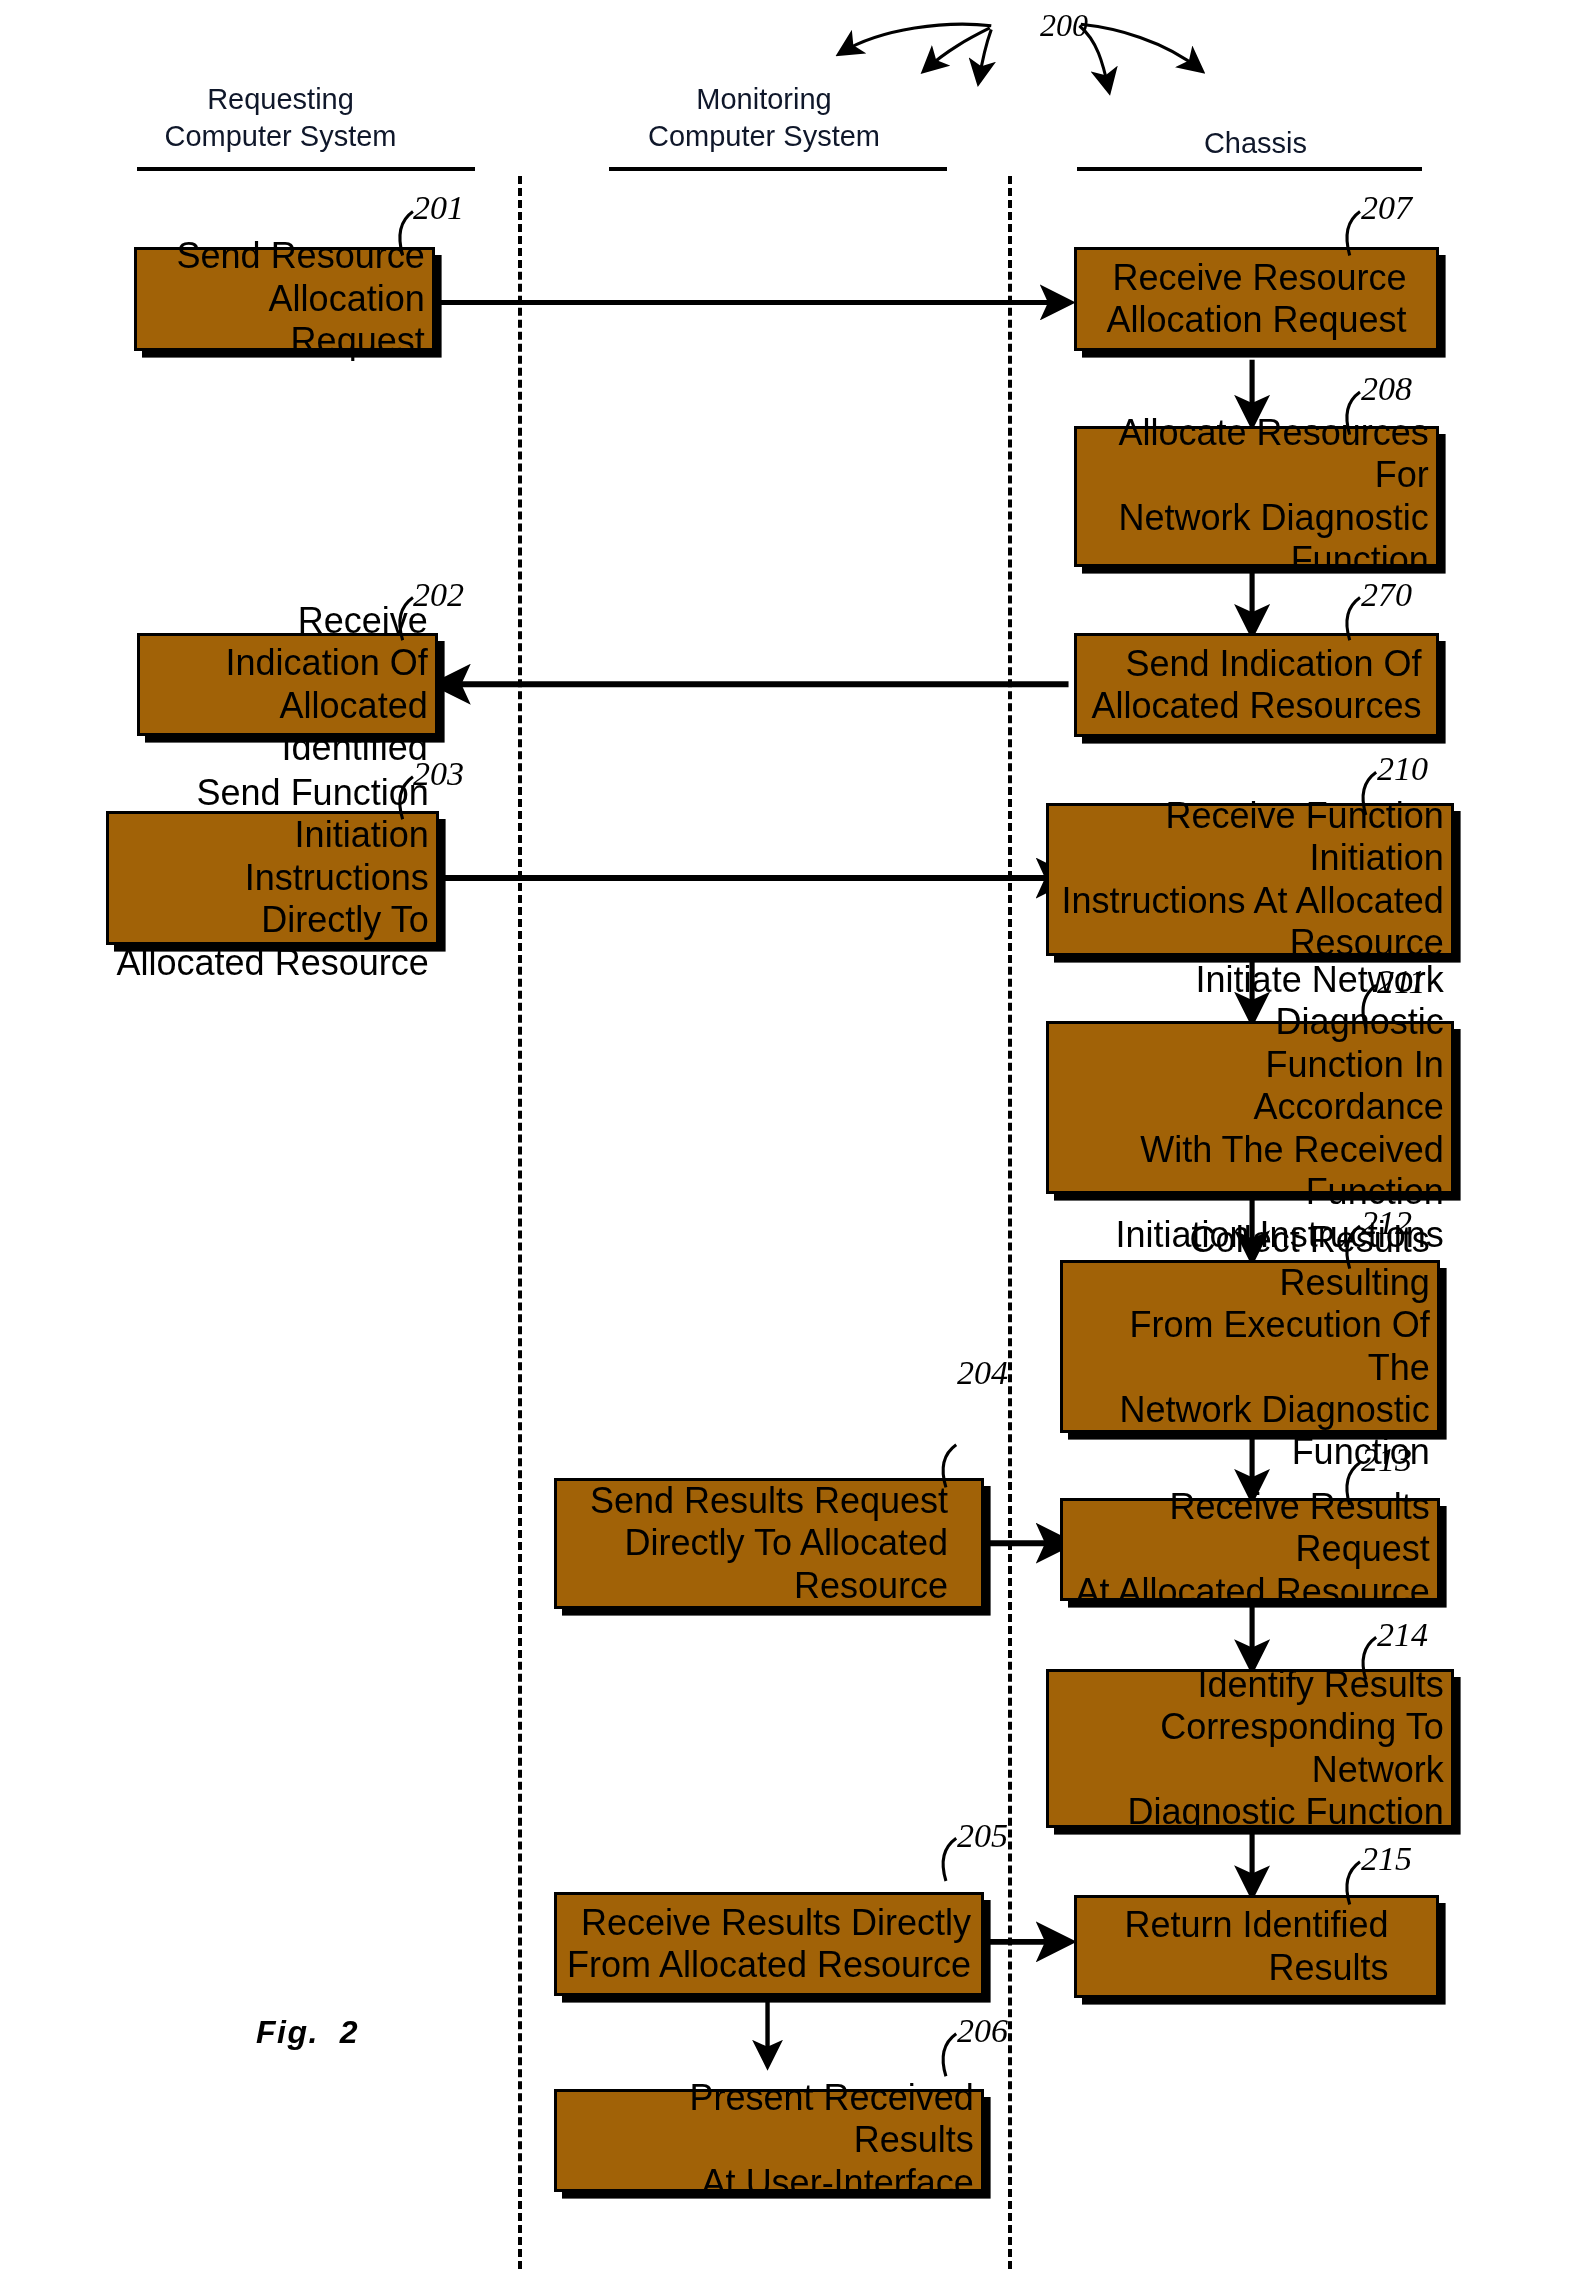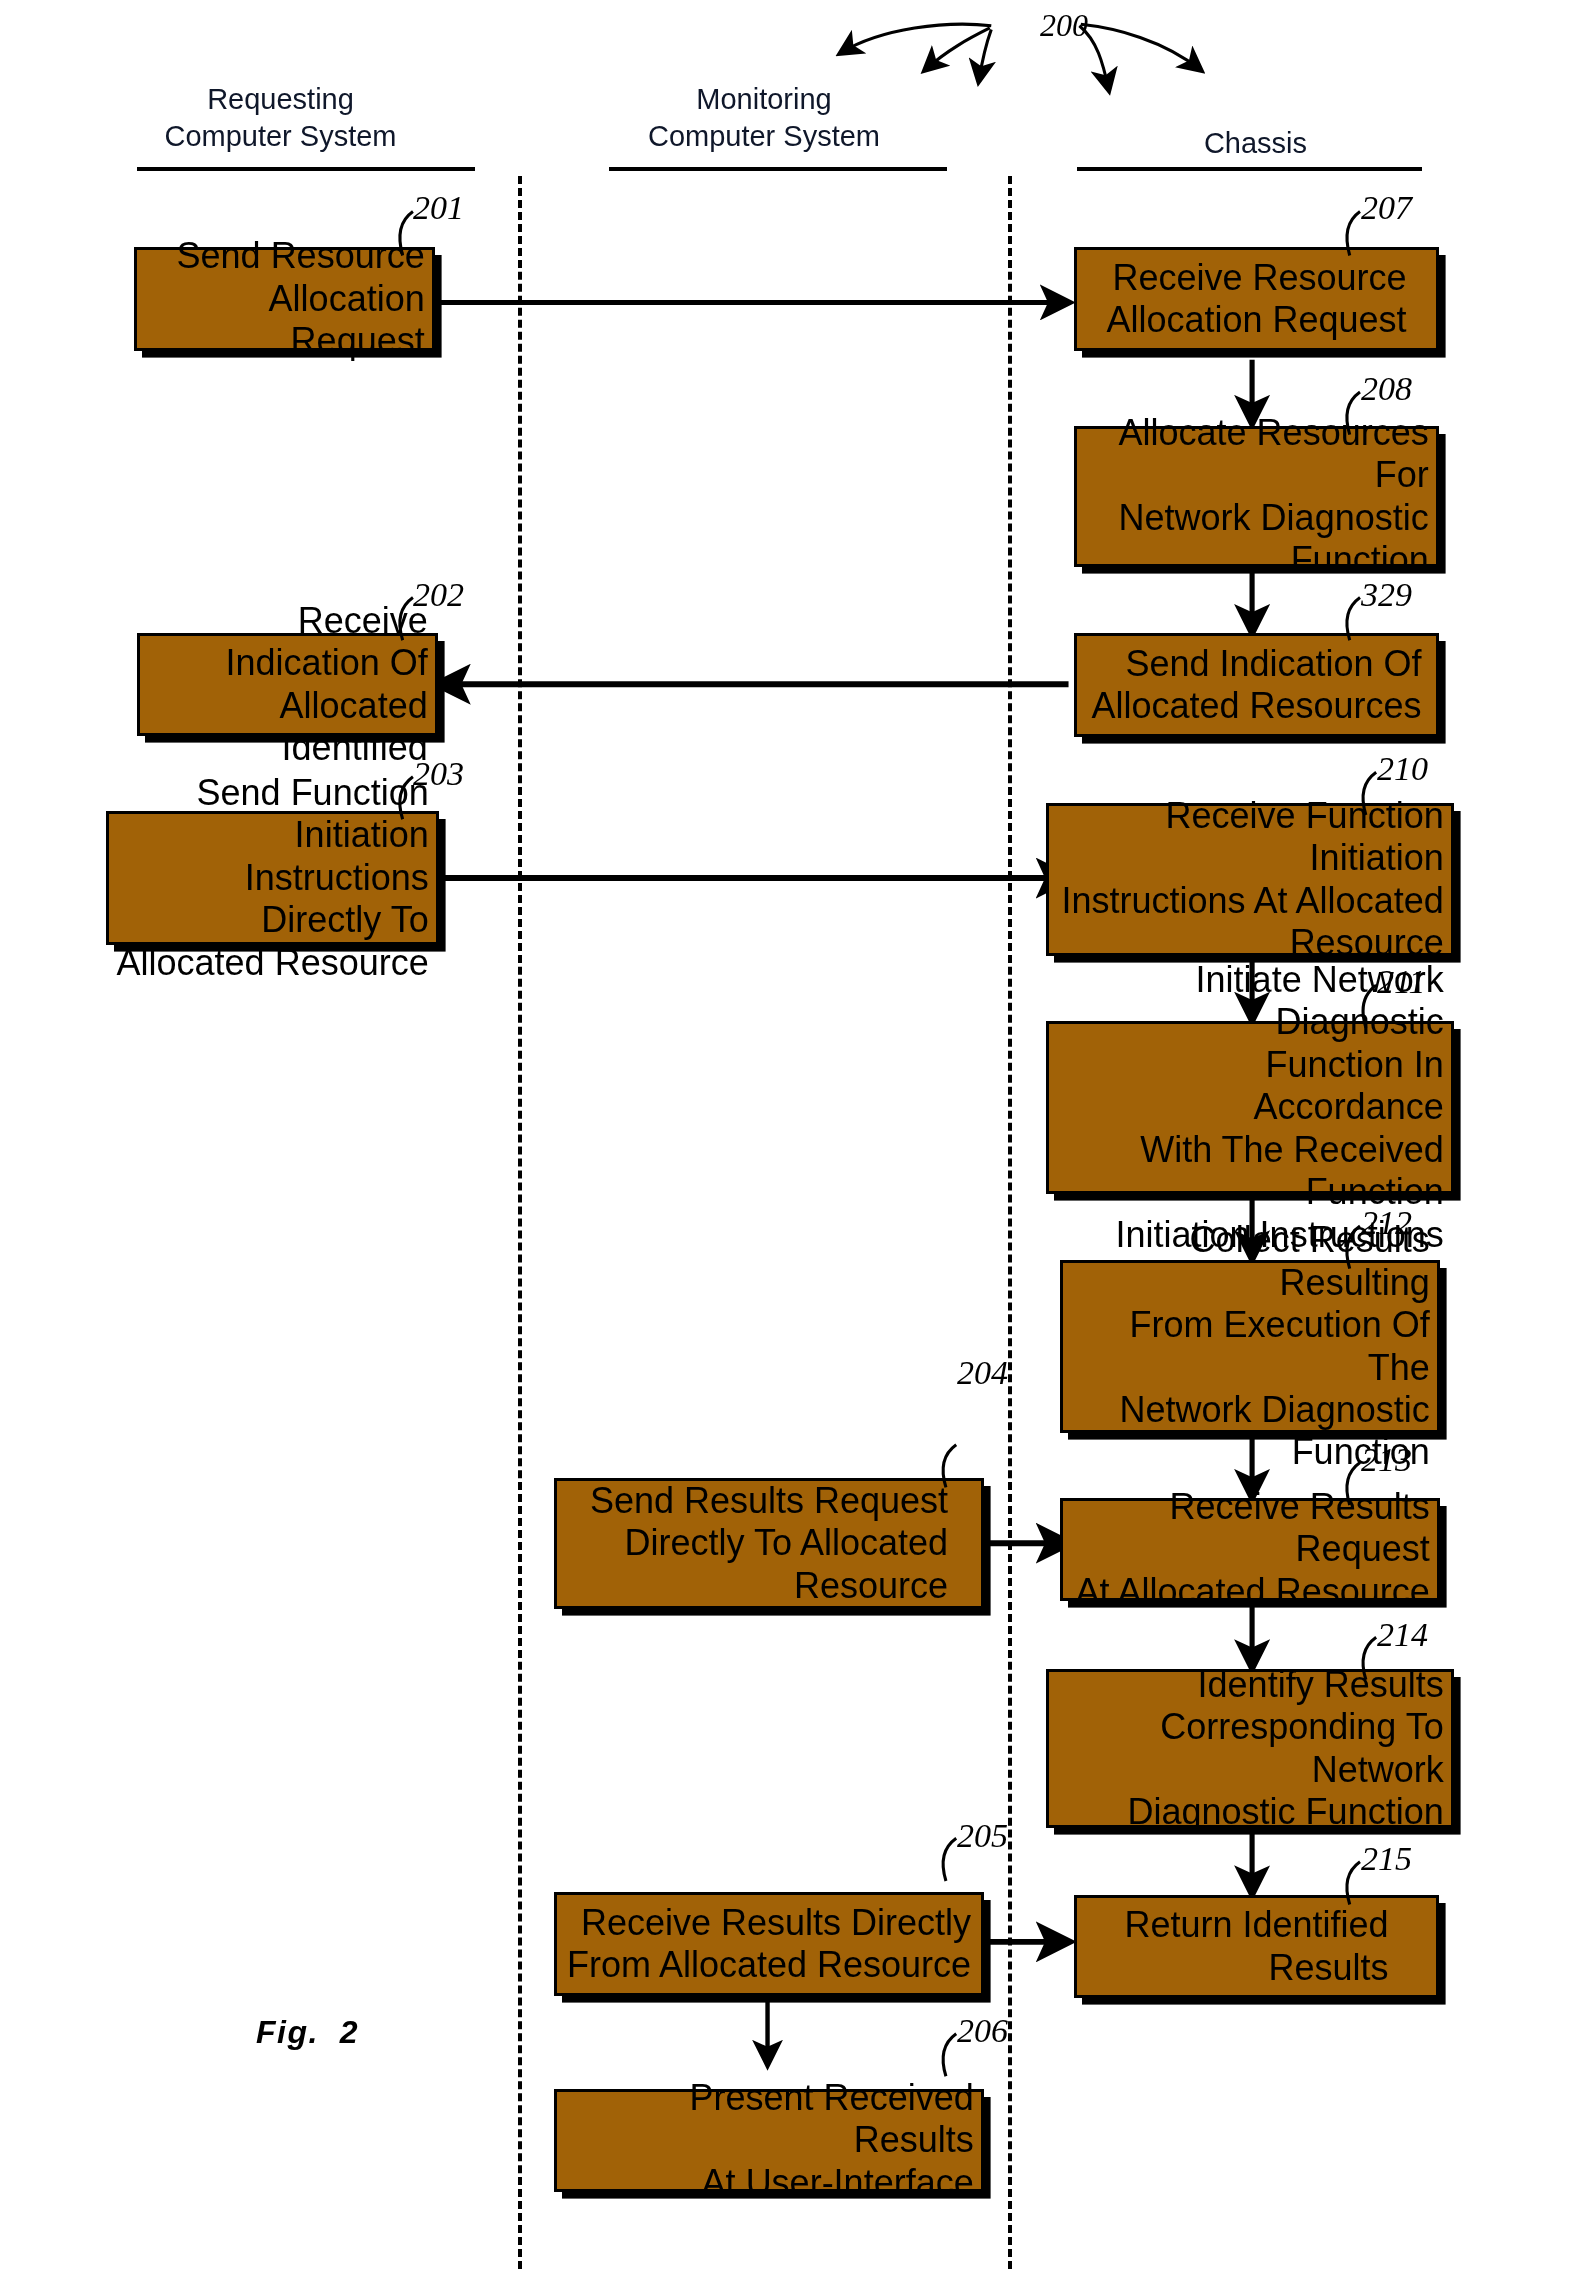--- a/index.html
+++ b/index.html
@@ -200,21 +200,21 @@
   </svg>
 
   <div class="ref" style="left:413px; top:189px;">201</div>
   <div class="ref" style="left:413px; top:576px;">202</div>
   <div class="ref" style="left:413px; top:755px;">203</div>
   <div class="ref" style="left:957px; top:1354px;">204</div>
   <div class="ref" style="left:957px; top:1817px;">205</div>
   <div class="ref" style="left:957px; top:2012px;">206</div>
   <div class="ref" style="left:1361px; top:189px;">207</div>
   <div class="ref" style="left:1361px; top:370px;">208</div>
-  <div class="ref" style="left:1361px; top:576px;">329</div>
+  <div class="ref" style="left:1361px; top:576px;">270</div>
   <div class="ref" style="left:1377px; top:750px;">210</div>
   <div class="ref" style="left:1377px; top:963px;">211</div>
   <div class="ref" style="left:1361px; top:1204px;">212</div>
   <div class="ref" style="left:1361px; top:1441px;">213</div>
   <div class="ref" style="left:1377px; top:1616px;">214</div>
   <div class="ref" style="left:1361px; top:1840px;">215</div>
 
   <div class="pbox" style="left:134px; top:247px; width:301px; height:104px;">Send Resource
 Allocation Request</div>
 

